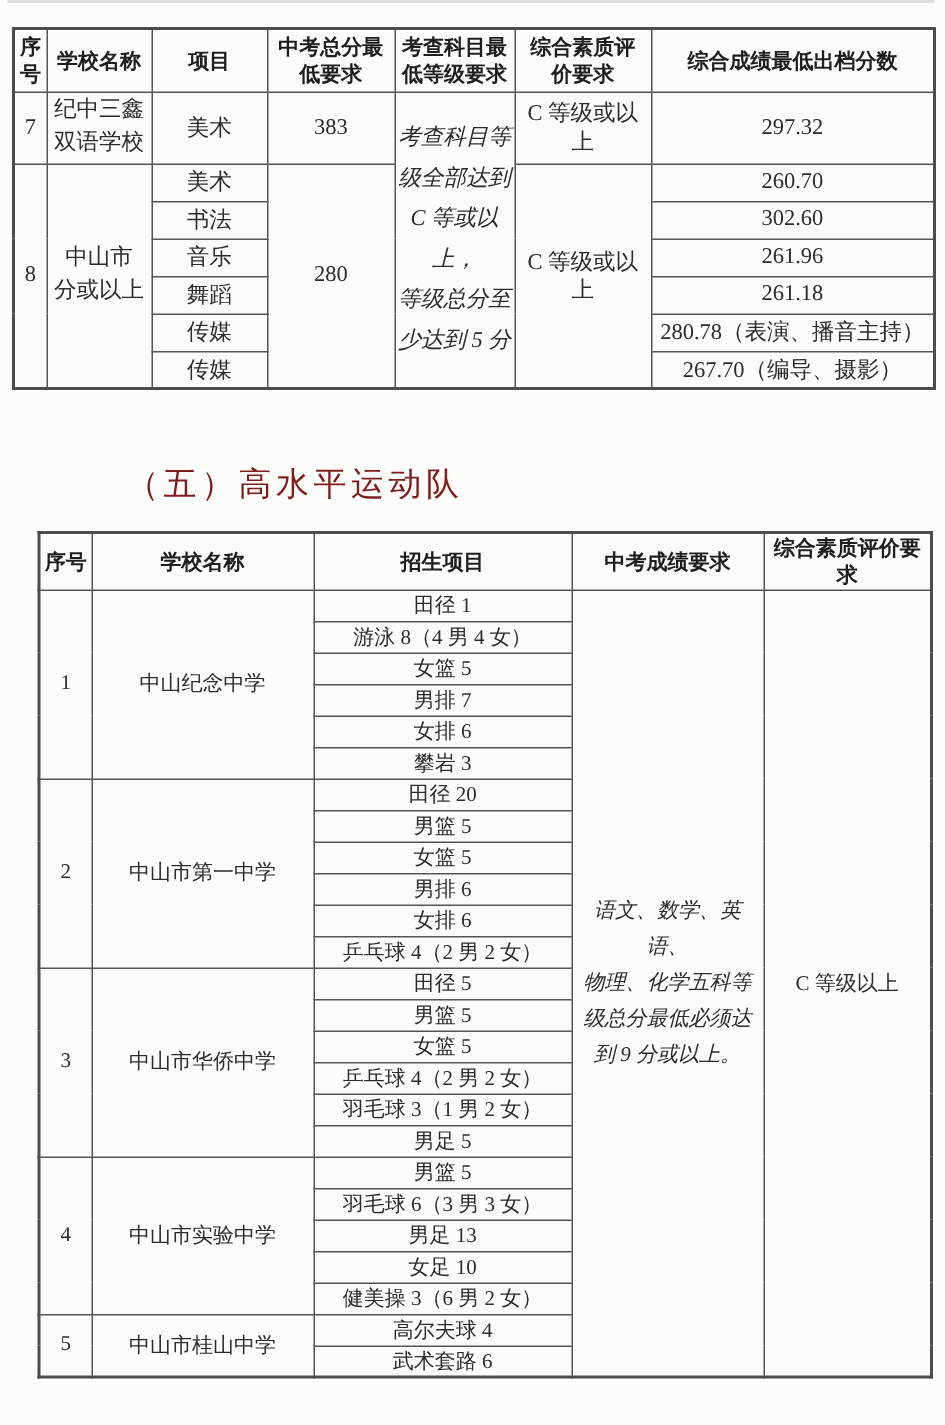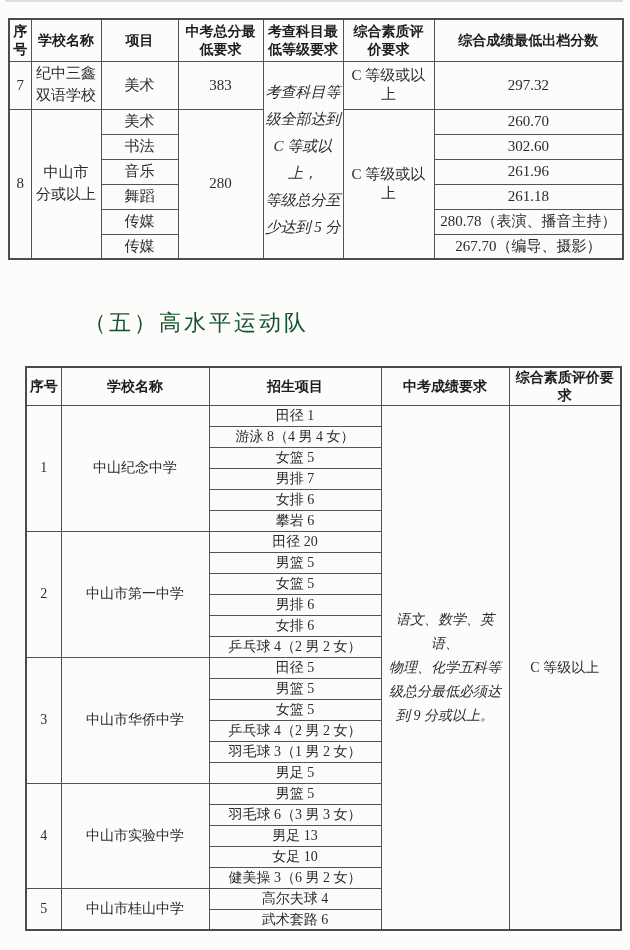--- a/index.html
+++ b/index.html
@@ -49,27 +49,27 @@
   #table1 .h-sub  { height: 25px; }
   #table1 .school { white-space: pre-line; line-height: 1.45; text-align: center; }
   #table1 .subject-req { line-height: 27px; }
 
   
   .section-title {
     position: absolute;
     left: 84px; top: 308px;
     font-size: 22px;
     letter-spacing: 3px;
-    color: #14532d;
+    color: #7f1d1d;
     font-family: "Liberation Serif", "DejaVu Serif", serif;
   }
 
   
   #table2 {
-    left: 25px; top: 366px; width: 595px;
+    left: 25px; top: 354px; width: 595px;
     border: 2px solid #4c4c4c;
     font-size: 14px;
   }
   #table2 th { font-size: 14px; }
   #table2 .h-head { height: 26px; }
   #table2 .h-item { height: 21px; }
   #table2 .exam-req { line-height: 24px; }
 </style>
 </head>
 <body>
@@ -181,21 +181,21 @@
   <tr class="h-item">
         <td>女篮 5</td>
       </tr>
   <tr class="h-item">
         <td>男排 7</td>
       </tr>
   <tr class="h-item">
         <td>女排 6</td>
       </tr>
   <tr class="h-item">
-        <td>攀岩 6</td>
+        <td>攀岩 3</td>
       </tr>
 
   <tr class="h-item">
     <td rowspan="6">2</td>
     <td rowspan="6">中山市第一中学</td>
     <td>田径 20</td>
   </tr>
   <tr class="h-item">
         <td>男篮 5</td>
       </tr>

